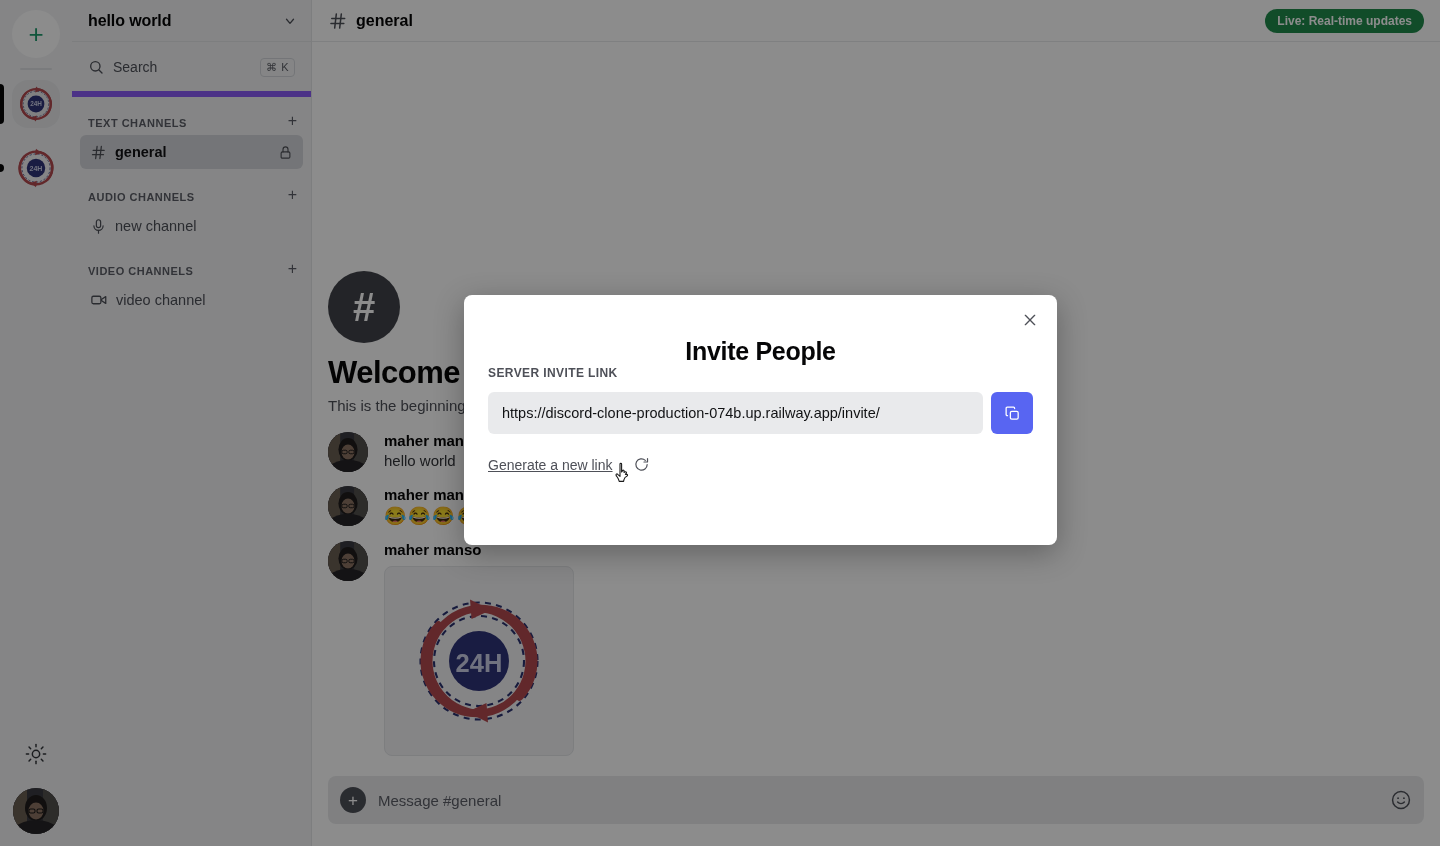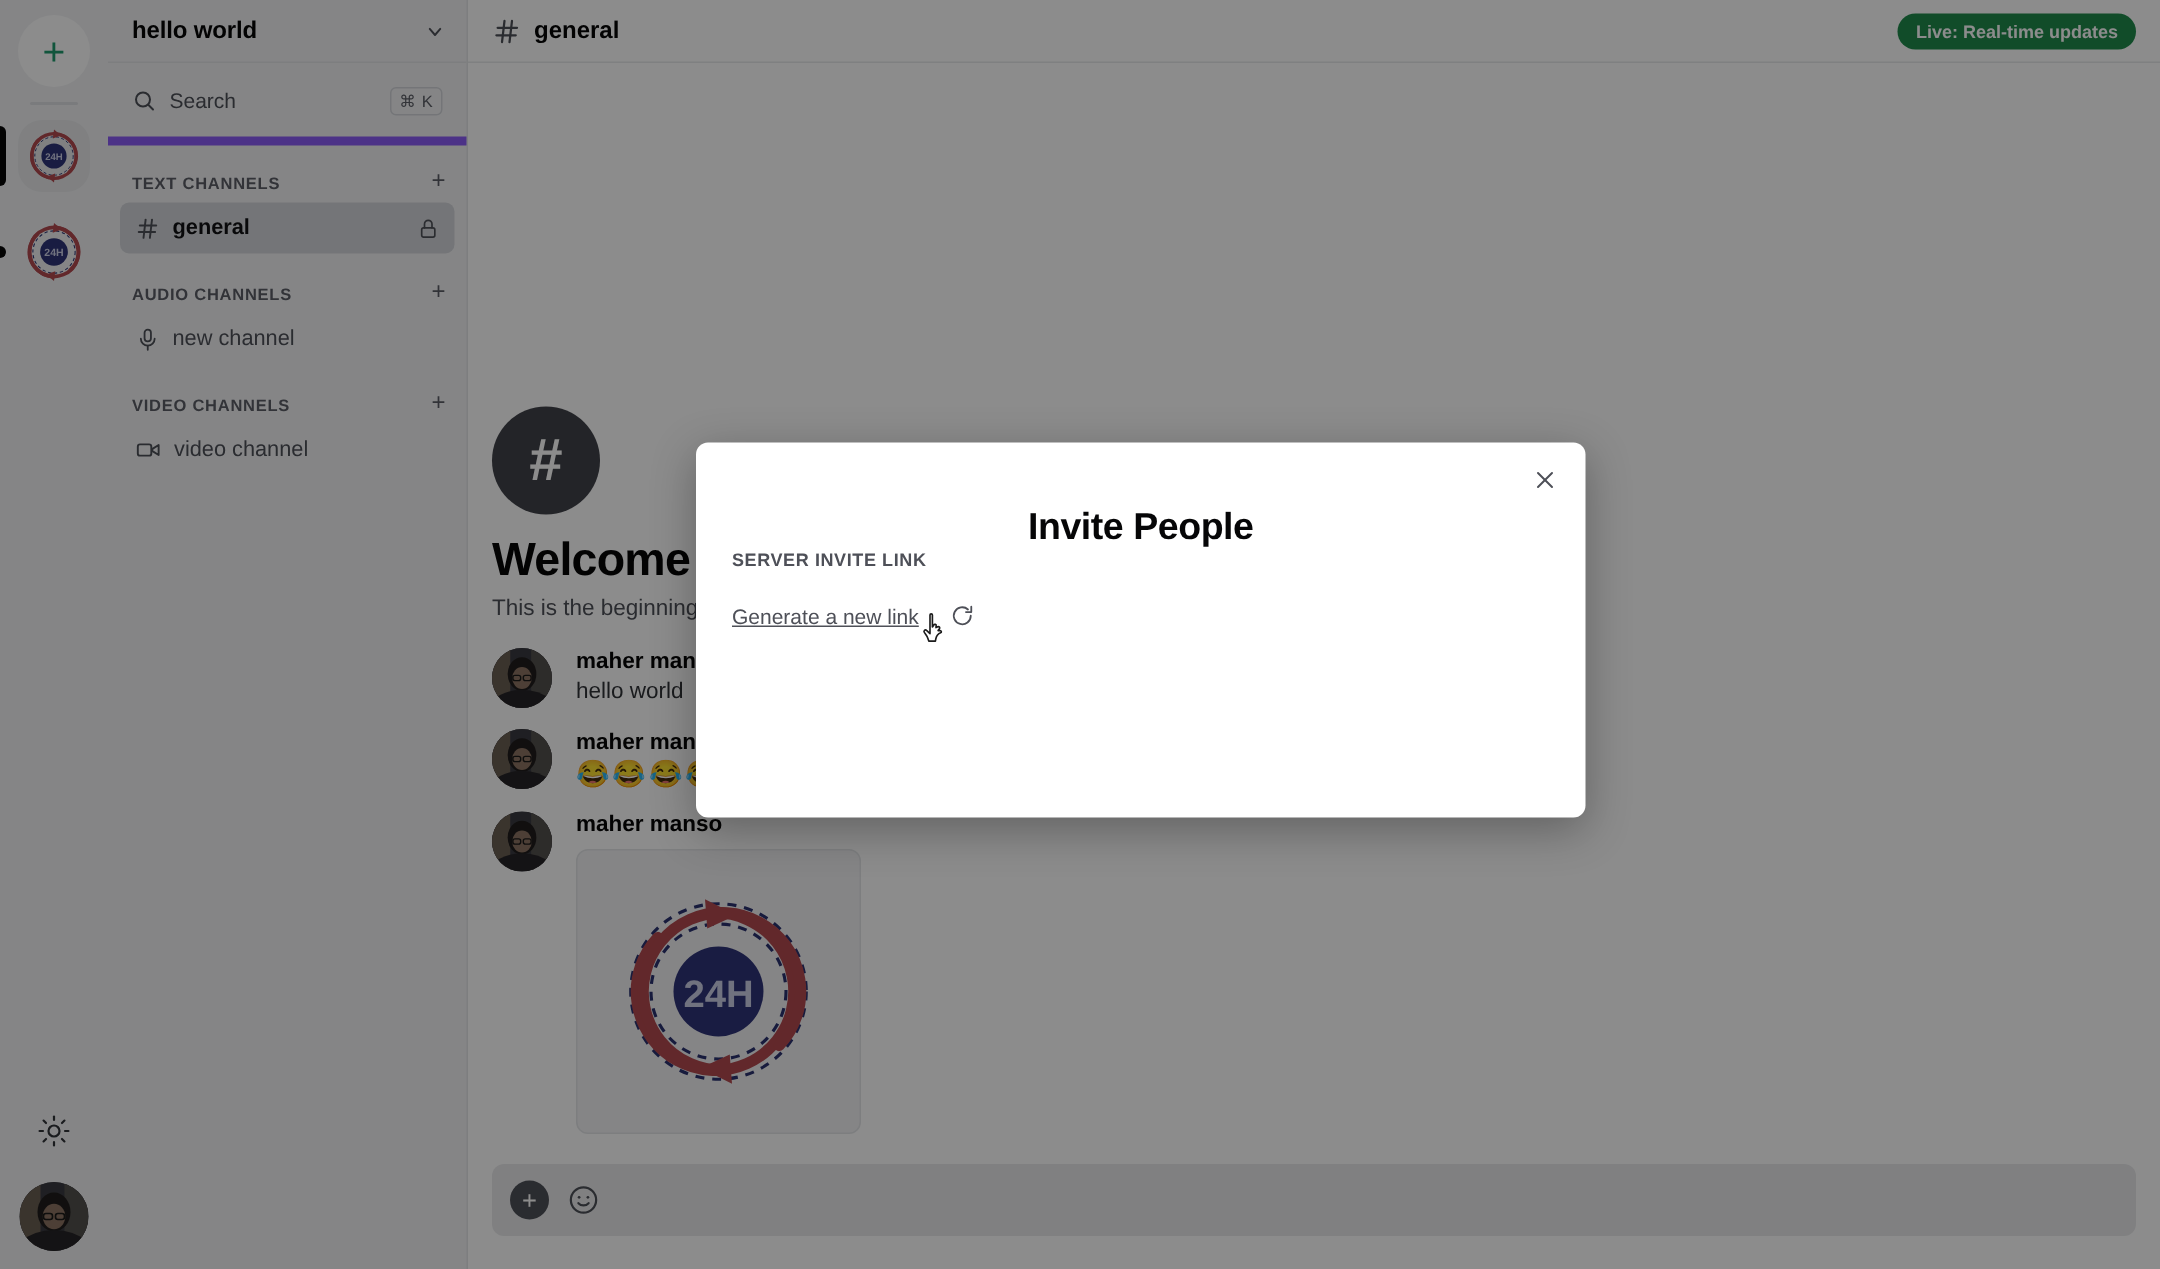--- a/index.html
+++ b/index.html
@@ -497,20 +497,21 @@
               <text x="50" y="57" font-size="17" font-weight="700" fill="#cdd0e8" text-anchor="middle" font-family="Liberation Sans, sans-serif">24H</text>
             </svg>
           </div>
         </div>
       </div>
     </div>
 
     <div class="composer-wrap">
       <div class="composer">
         <div class="comp-plus">+</div>
+        <input class="comp-input" type="text" placeholder="Message #general" style="">
         <span class="comp-emoji">
           <svg width="22" height="22" viewBox="0 0 24 24" fill="none" stroke="#4e5058" stroke-width="1.6" stroke-linecap="round">
             <circle cx="12" cy="12" r="9.2"></circle>
             <circle cx="8.8" cy="10" r="1" fill="#4e5058" stroke="none"></circle>
             <circle cx="15.2" cy="10" r="1" fill="#4e5058" stroke="none"></circle>
             <path d="M8.3 14.3a5 5 0 0 0 7.4 0"></path>
           </svg>
         </span>
       </div>
     </div>
@@ -523,20 +524,29 @@
       <svg width="16" height="16" viewBox="0 0 24 24" fill="none" stroke="#4e5058" stroke-width="2" stroke-linecap="round">
         <line x1="5" y1="5" x2="19" y2="19"></line>
           <line x1="19" y1="5" x2="5" y2="19"></line>
       </svg>
     </button>
 
     <div class="modal-title">Invite People</div>
 
     <div class="modal-field-label">SERVER INVITE LINK</div>
 
+    <div class="invite-row">
+      <input class="invite-input" type="text" readonly="" value="https://discord-clone-production-074b.up.railway.app/invite/" style="">
+      <button class="copy-btn">
+        <svg width="17" height="17" viewBox="0 0 24 24" fill="none" stroke="#ffffff" stroke-width="1.8" stroke-linecap="round" stroke-linejoin="round">
+          <rect x="9" y="9" width="11" height="11" rx="2"></rect>
+          <path d="M5 15H4.5A1.5 1.5 0 0 1 3 13.5V4.5A1.5 1.5 0 0 1 4.5 3h9A1.5 1.5 0 0 1 15 4.5V5"></path>
+        </svg>
+      </button>
+    </div>
 
     <div class="gen-row">
       <span class="gen-link">Generate a new link</span>
       <span class="gen-icon">
         <svg width="17" height="17" viewBox="0 0 24 24" fill="none" stroke="#4e5058" stroke-width="1.7" stroke-linecap="round" stroke-linejoin="round">
           <path d="M20 12a8 8 0 1 1-2.6-5.9"></path>
           <polyline points="20.5 3.5 20.5 8.5 15.5 8.5"></polyline>
         </svg>
       </span>
       <span class="cursor-ptr">

